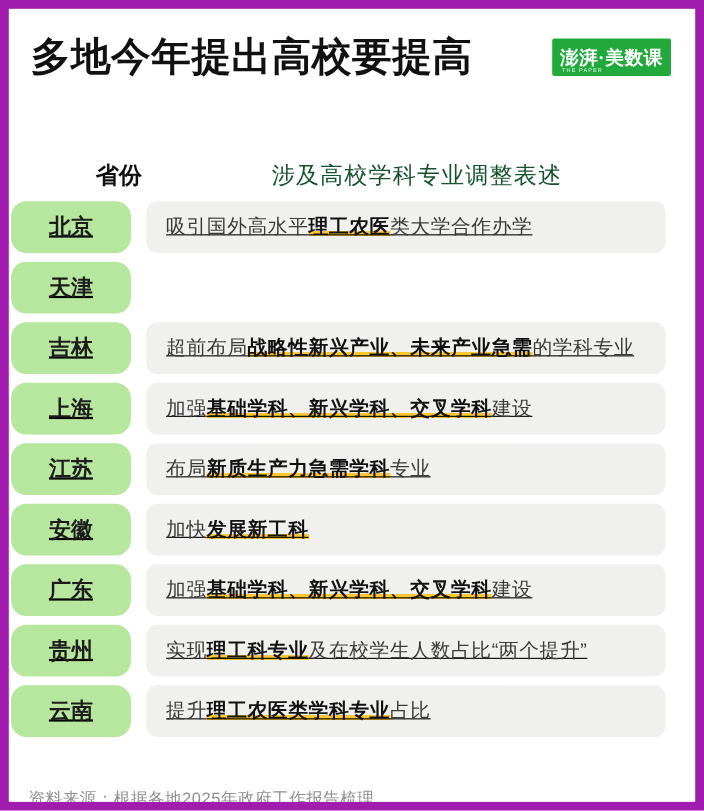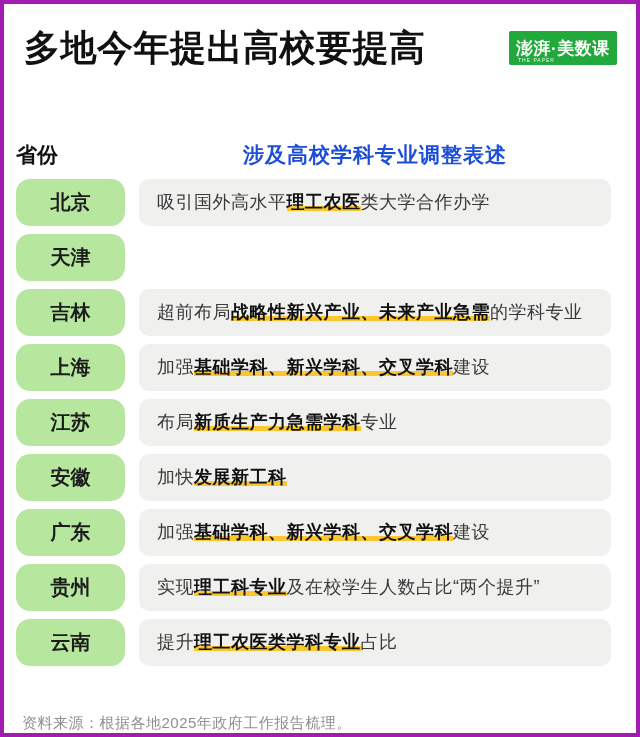--- a/index.html
+++ b/index.html
@@ -6,38 +6,38 @@
     margin: 0;
     padding: 0;
     background: #fff;
     font-family: "Liberation Sans", "DejaVu Sans", sans-serif;
   }
   .page {
     position: relative;
     width: 640px;
     height: 737px;
     box-sizing: border-box;
-    border: 4px solid #a21caf;
+    border: 8px solid #a21caf;
     background: #ffffff;
     overflow: hidden;
   }
   .title {
     position: absolute;
     left: 20px;
     top: 20px;
     margin: 0;
     font-size: 36px;
     line-height: 48px;
     font-weight: 900;
     letter-spacing: 0.5px;
     color: #111111;
   }
   .logo {
     position: absolute;
-    left: 505px;
+    left: 494px;
     top: 27px;
     height: 34px;
     padding: 0 7px;
     background: #22a93b;
     border-radius: 2px;
     display: flex;
     align-items: center;
     box-sizing: border-box;
   }
   .logo-main {
@@ -60,39 +60,40 @@
     position: absolute;
     left: 12px;
     top: 137px;
     width: 595px;
     display: flex;
     align-items: center;
   }
   .col-prov {
     width: 109px;
     flex-shrink: 0;
-    text-align: left;
+    text-align: right;
     font-size: 21px;
     font-weight: 700;
     color: #111111;
   }
   .col-desc {
     width: 472px;
     margin-left: 14px;
     text-align: center;
     font-size: 21px;
-    font-weight: 700;
+    font-weight: 400;
     letter-spacing: 1px;
-    color: #1d4ed8;
+    color: #14532d;
   }
   .rows {
     position: absolute;
-    left: 12px;
+    left: 2px;
     top: 175px;
     width: 595px;
+    text-decoration: underline;
   }
   .row {
     display: flex;
     height: 47px;
     margin-bottom: 8px;
   }
   .prov {
     width: 109px;
     flex-shrink: 0;
     background: #b7e79e;

